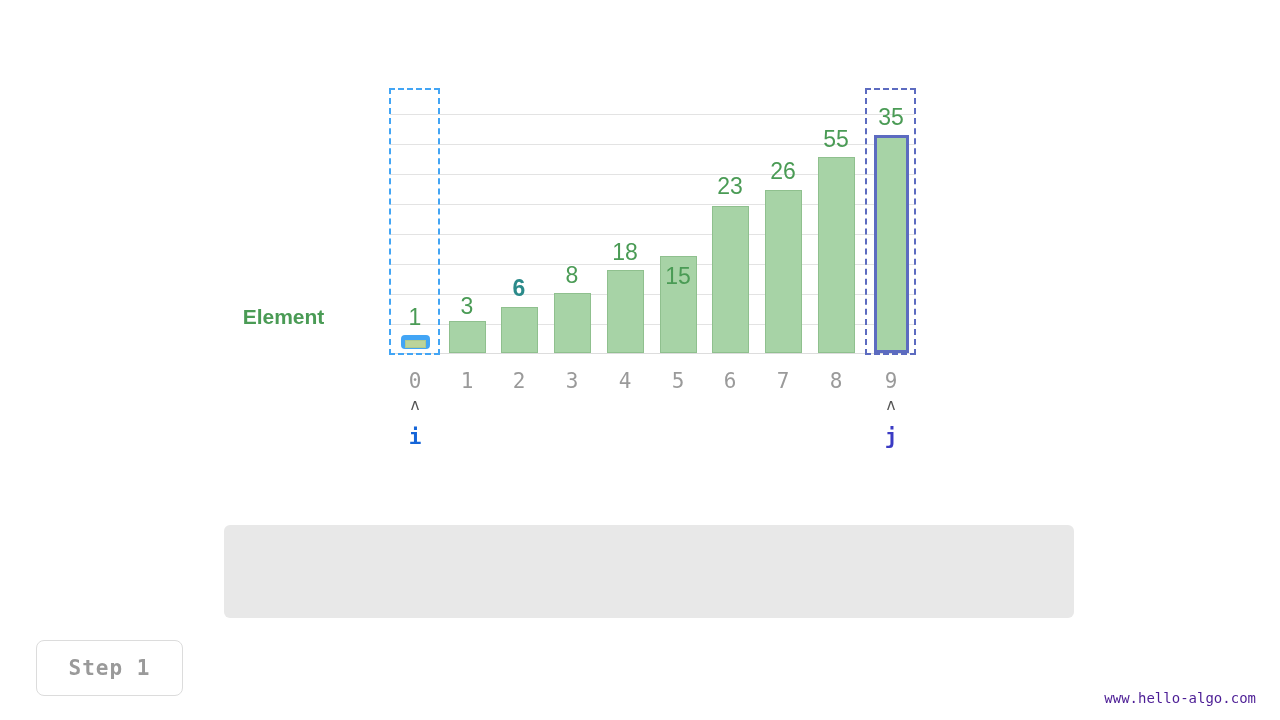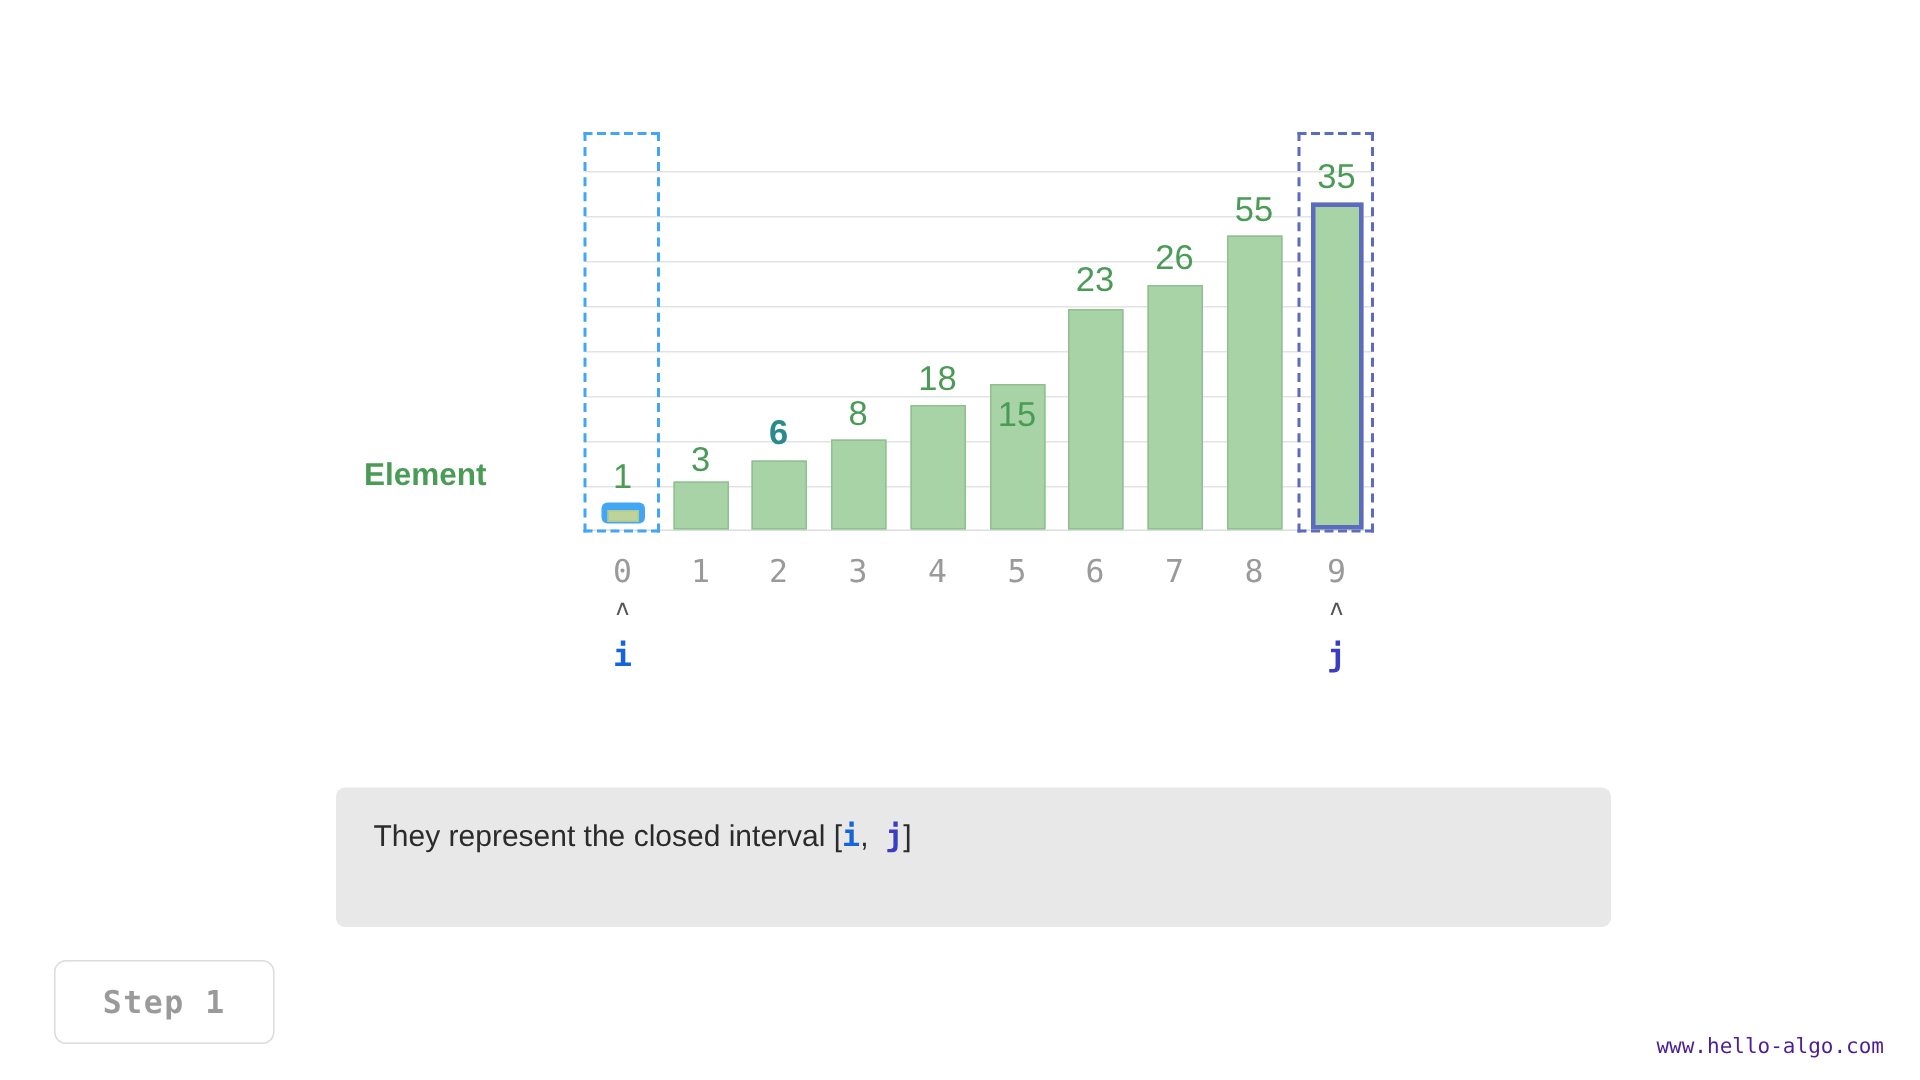--- a/index.html
+++ b/index.html
@@ -250,20 +250,19 @@
 
   <div class="pointer-caret" style="left:385px; top:396px; width:60px;">ʌ</div>
   <div class="pointer-name ptr-i" style="left:385px; top:425px; width:60px;">i</div>
 
   <div class="pointer-caret" style="left:861px; top:396px; width:60px;">ʌ</div>
   <div class="pointer-name ptr-j" style="left:861px; top:425px; width:60px;">j</div>
 
 </div>
 
 <div id="caption-box">
-  <div class="caption-line"><span>They represent the closed interval </span><span class="bracket">[</span><span class="code-i">i</span><span>,&nbsp;&nbsp;</span><span class="code-j">j</span><span class="bracket">]</span></div>
 </div>
 
 <div id="step-badge">
   <span class="step-text">Step 1</span>
 </div>
 
 <div id="watermark">www.hello-algo.com</div>
 
 </body></html>

